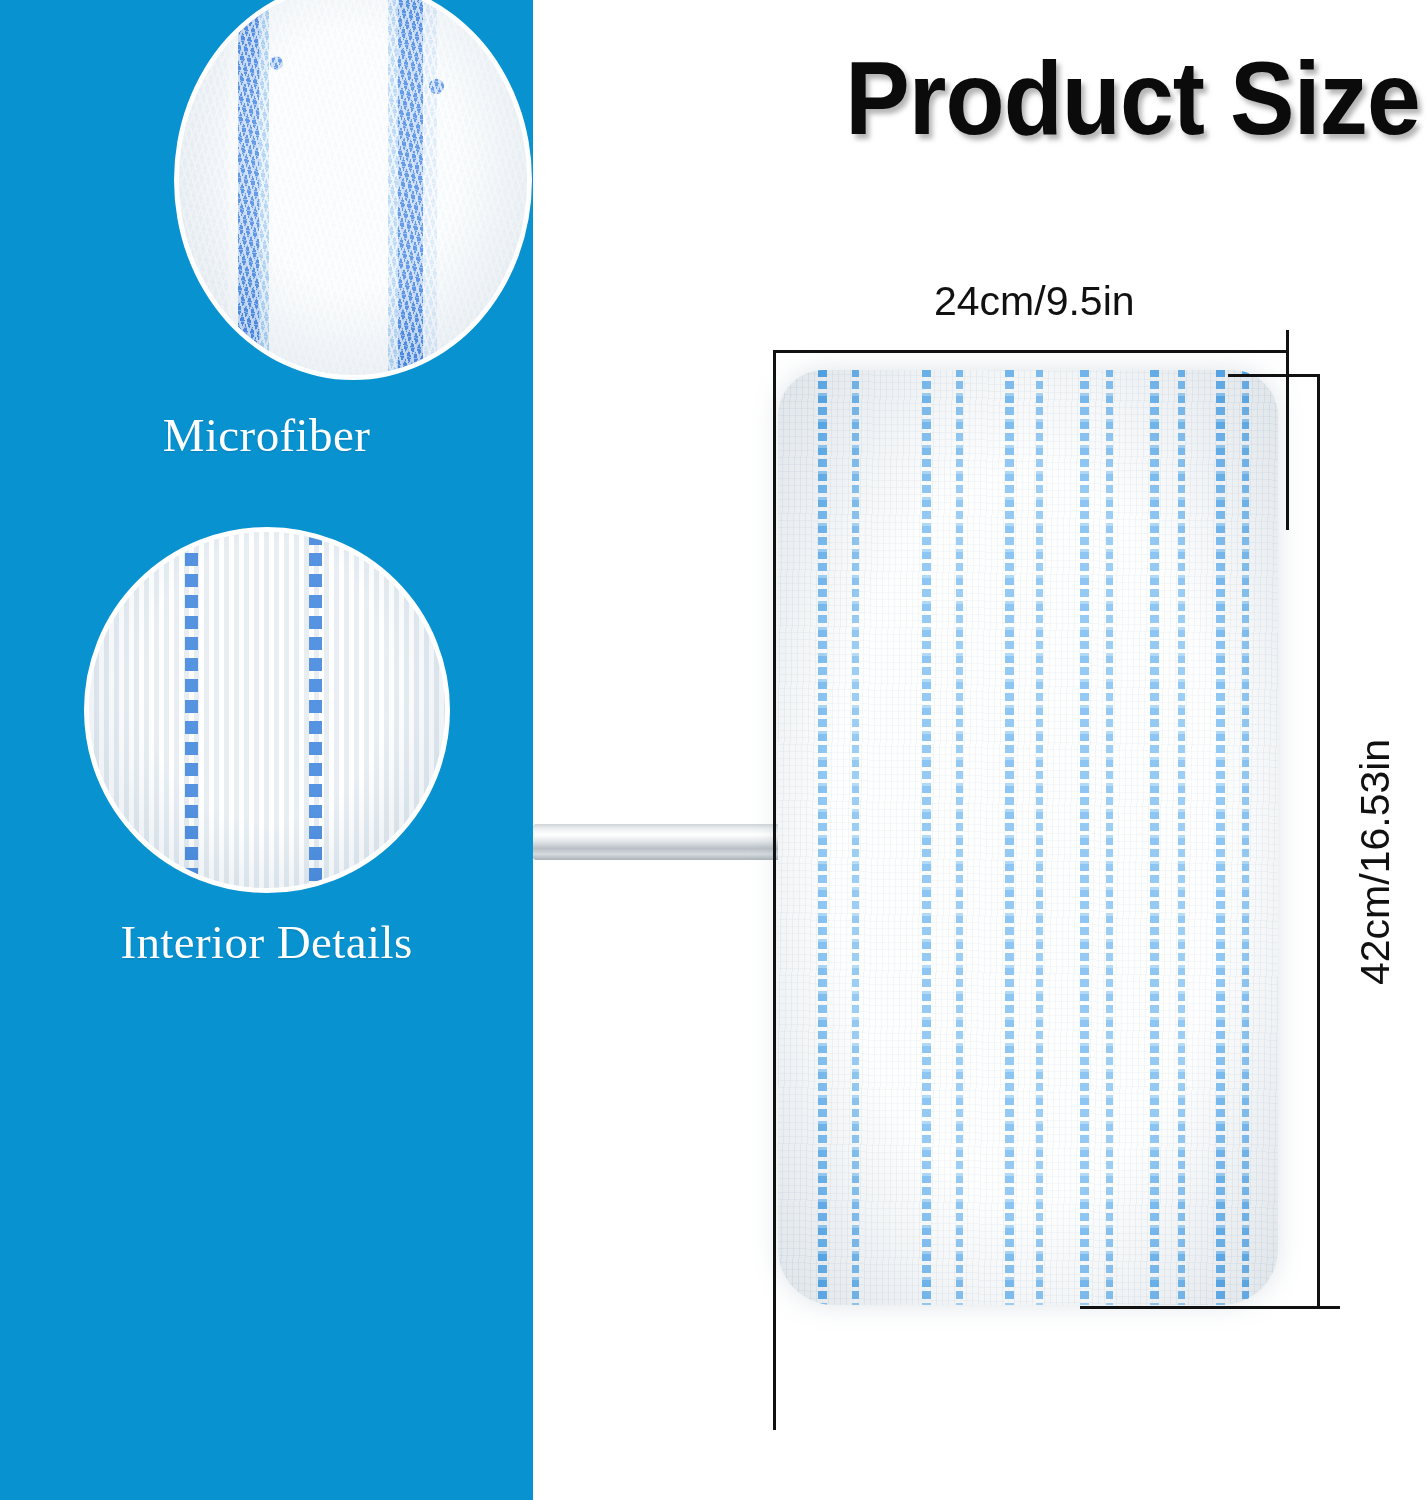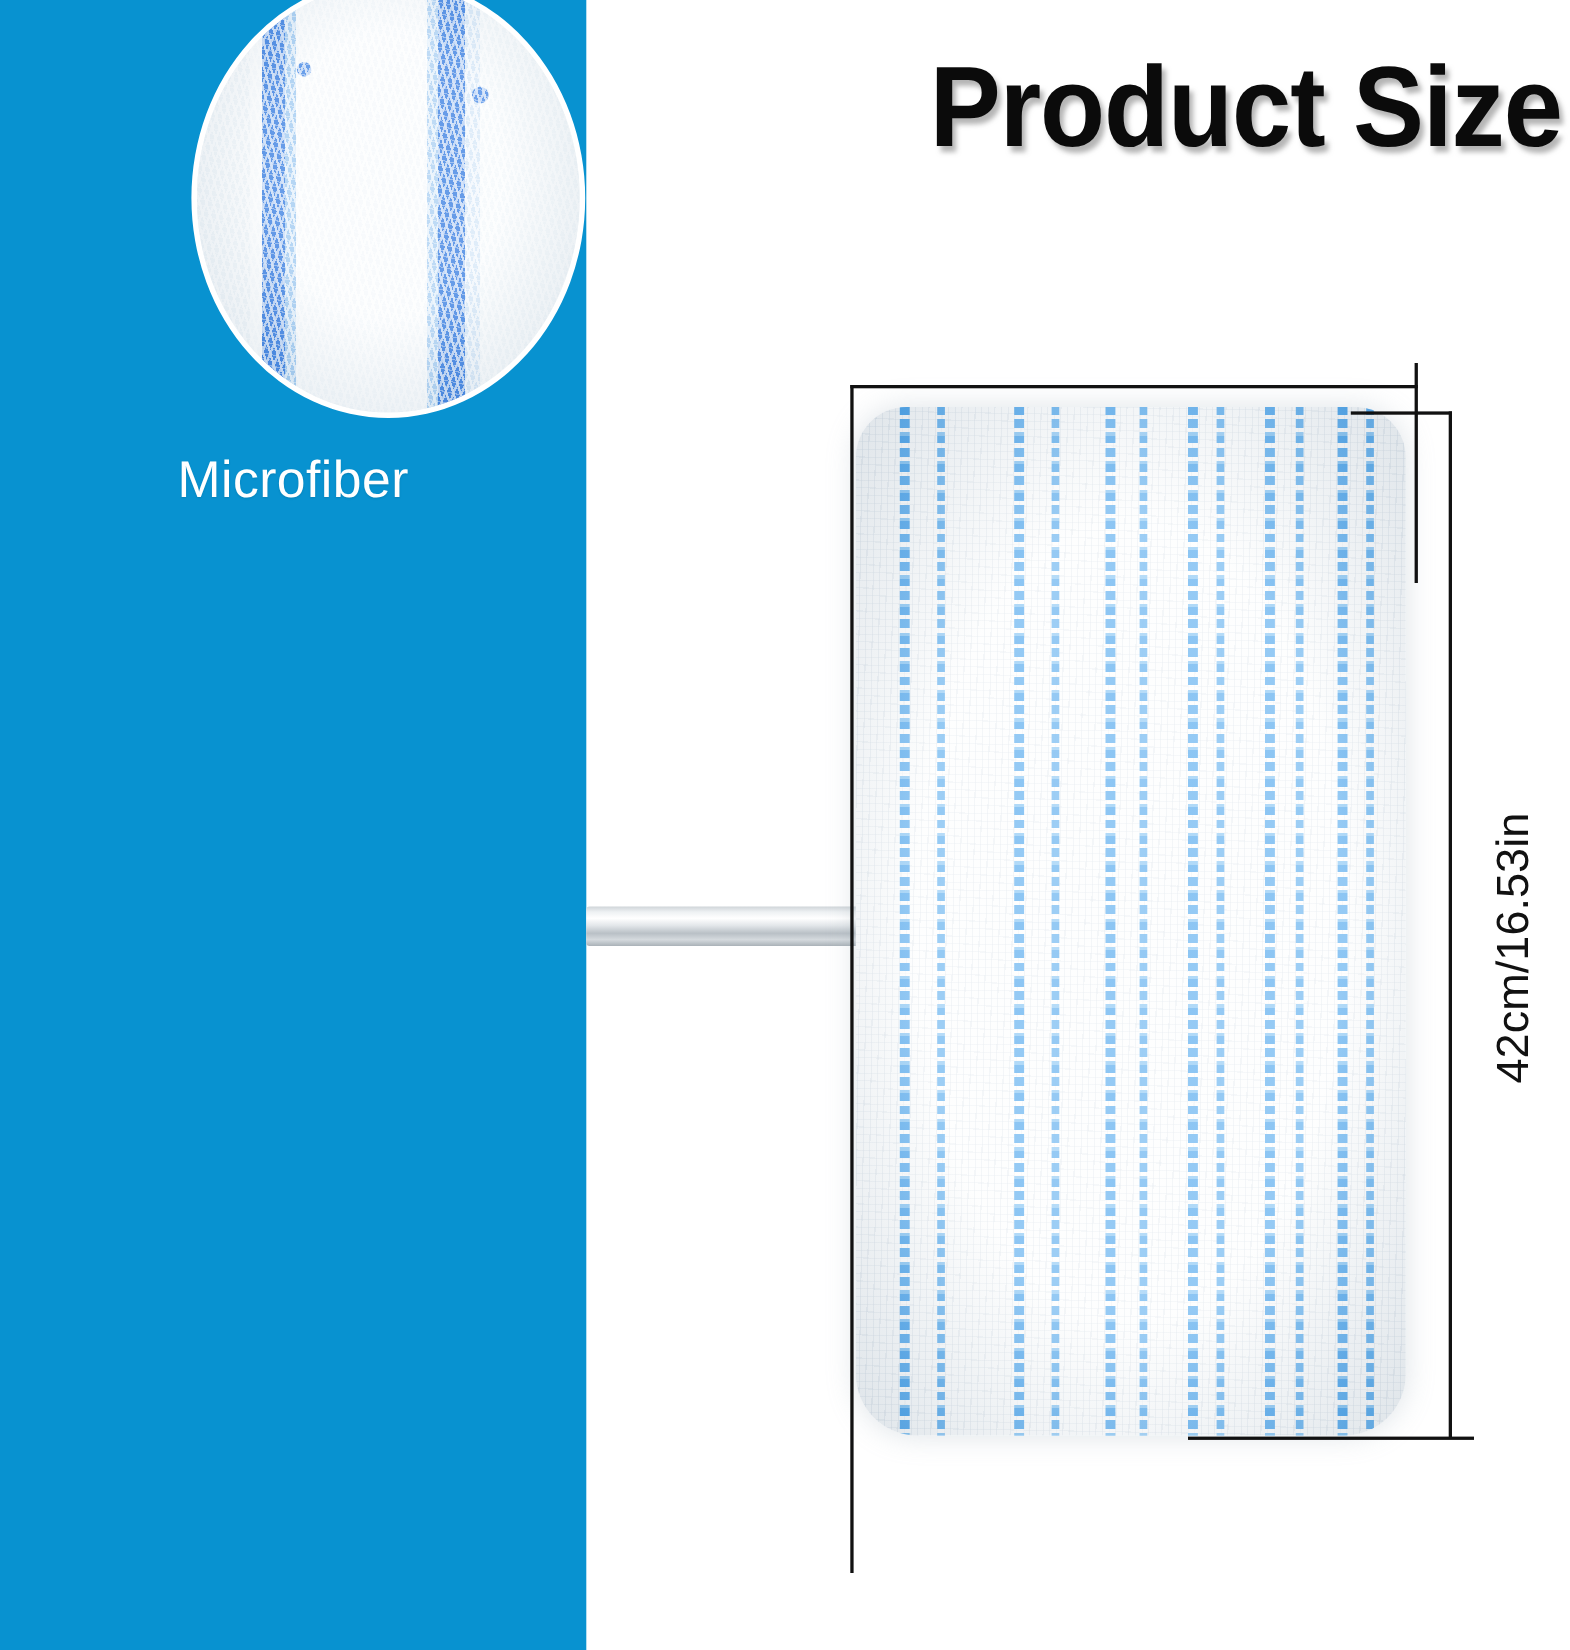--- a/index.html
+++ b/index.html
@@ -11,21 +11,21 @@
   
   .sidebar{position:absolute;left:0;top:0;width:533px;height:1500px;
            background:#0892d0;}
 
   .feature{position:absolute;left:0;width:533px;}
   .feature-circle{position:relative;border-radius:50%;overflow:hidden;
                   border:5px solid #ffffff;box-sizing:border-box;
                   background:#f2f6f9;}
   .feature-label{color:#ffffff;text-align:center;font-size:47px;
                  letter-spacing:.4px;white-space:nowrap;
-                 text-shadow:0 1px 2px rgba(0,0,0,.12);}
+                 text-shadow:0 1px 2px rgba(0,0,0,.12);font-family:Liberation Serif, serif;}
 
   
   .f1{left:86px;top:-10px;width:358px;height:440px;}
   .f1 .tex{position:absolute;inset:0;
     background:
       radial-gradient(circle at 28% 20%,#1f6fe0 0 6px,transparent 7px),
       radial-gradient(circle at 74% 26%,#1f6fe0 0 7px,transparent 8px),
       linear-gradient(90deg,
         #eef4f8 0 14%,
         #f7fafc 14% 17%,
@@ -152,20 +152,30 @@
 
     <div class="feature" style="top:-10px;height:520px">
       <div class="feature-circle f1" style="margin:0 auto;width:358px;height:400px;">
         <div class="tex"></div>
           <div class="fuzz"></div>
           <div class="shade"></div>
       </div>
       <div class="feature-label" style="margin-top:18px">Microfiber</div>
     </div>
 
+    <div class="feature" style="top:527px;height:470px">
+      <div class="feature-circle f2" style="margin:0 auto;width:366px;height:366px;">
+        <div class="tex"></div>
+          <div class="weave"></div>
+        <div class="stitch s1"></div>
+          <div class="stitch s2"></div>
+        <div class="shade"></div>
+      </div>
+      <div class="feature-label" style="margin-top:22px">Interior Details</div>
+    </div>
 
   </div>
 
   <div class="title">Product Size</div>
 
   <div class="pole"></div>
 
   <div class="pad">
     <div class="cloth"></div>
 
@@ -180,19 +190,20 @@
     <div class="stripe" style="left:372px"></div>
     <div class="stripe thin" style="left:400px"></div>
     <div class="stripe" style="left:438px"></div>
     <div class="stripe thin" style="left:464px"></div>
     <div class="vig"></div>
   </div>
 
   <div class="dim-line dim-h" style="left:773px;top:350px;width:516px"></div>
   <div class="dim-line dim-v" style="left:773px;top:350px;height:1080px"></div>
   <div class="dim-line dim-v" style="left:1286px;top:330px;height:200px"></div>
+  <div class="dim-label" style="left:934px;top:278px">24cm/9.5in</div>
 
   <div class="dim-line dim-h" style="left:1228px;top:374px;width:92px"></div>
   <div class="dim-line dim-v" style="left:1317px;top:374px;height:934px"></div>
   <div class="dim-line dim-h" style="left:1080px;top:1306px;width:260px"></div>
   <div class="dim-label vert" style="left:1352px;top:985px">42cm/16.53in</div>
 
 </div>
 
 </body></html>

